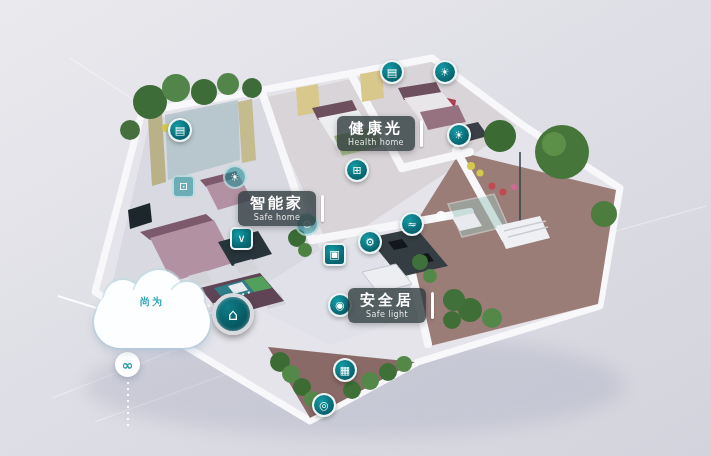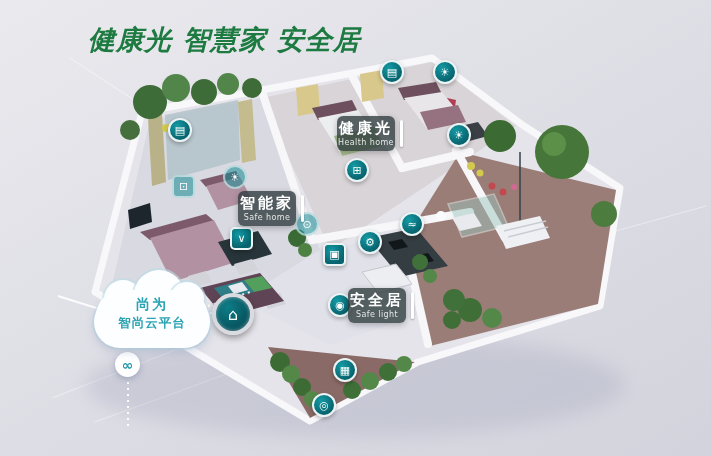--- a/index.html
+++ b/index.html
@@ -34,44 +34,43 @@
   }
   .icon.link{
     width:25px;height:25px;border-radius:50%;
     background:#fff;color:#1d97a6;font-size:14px;font-weight:bold;
     border:none;box-shadow:0 2px 6px rgba(90,110,140,.4);
   }
   
   .tag{
     position:absolute;z-index:25;text-align:center;color:#fff;
     background:rgba(43,56,59,.78);border-radius:6px;
-    padding:3px 0 4px;box-shadow:0 2px 6px rgba(0,0,0,.25);
+    padding:3px 10px 4px;box-shadow:0 2px 6px rgba(0,0,0,.25);
     min-width:58px;
   }
   .tag .zh{display:block;font-size:15px;font-weight:bold;letter-spacing:3px;line-height:1.25;white-space:nowrap;}
   .tag .en{display:block;font-size:8px;opacity:.85;letter-spacing:.4px;white-space:nowrap;}
   .tag .bar{position:absolute;right:-8px;top:4px;width:3px;height:27px;background:#fff;border-radius:1.5px;box-shadow:0 1px 2px rgba(0,0,0,.3);}
   
   .cloud{position:absolute;left:94px;top:290px;width:116px;height:60px;z-index:25;}
   .cloud .puff{position:absolute;background:#fdfeff;border-radius:50%;box-shadow:0 0 0 2px rgba(190,220,230,.6);}
   .cloud .p1{left:10px;top:-10px;width:38px;height:38px;}
   .cloud .p2{left:40px;top:-20px;width:50px;height:50px;}
   .cloud .p3{left:76px;top:-8px;width:34px;height:34px;}
   .cloud .body{position:absolute;left:0;top:6px;width:116px;height:52px;background:#fdfeff;border-radius:26px;box-shadow:0 4px 10px rgba(130,150,180,.35),0 0 0 2px rgba(190,220,230,.6);}
   .cloud .mask{position:absolute;left:2px;top:0px;width:112px;height:56px;background:#fdfeff;border-radius:26px;}
   .cloud .text{position:absolute;left:0;top:4px;width:116px;text-align:center;color:#2aa3b2;font-weight:bold;z-index:2;}
-  .cloud .l1{display:block;font-size:14px;line-height:1.5;letter-spacing:2px;font-family:Liberation Serif, serif;}
+  .cloud .l1{display:block;font-size:10px;line-height:1.5;letter-spacing:2px;font-family:Liberation Serif, serif;}
   .cloud .l2{display:block;font-size:12.5px;line-height:1.3;letter-spacing:1px;}
 </style>
 </head>
 <body>
 
 <div class="stage">
 
-  <h1 class="title">健康光 智慧家 安全居</h1>
 
   <svg class="house" width="711" height="456" viewBox="0 0 711 456">
 
     <g stroke="#ffffff" stroke-width="1.2" opacity="0.4">
       <line x1="70" y1="58" x2="238" y2="168"></line>
       <line x1="540" y1="252" x2="706" y2="206"></line>
       <line x1="95" y1="422" x2="330" y2="336"></line>
       <line x1="52" y1="398" x2="252" y2="320"></line>
     </g>
 
@@ -202,21 +201,20 @@
   </svg>
 
   <div class="cloud">
     <span class="puff p1"></span>
     <span class="puff p2"></span>
     <span class="puff p3"></span>
     <span class="body"></span>
     <span class="mask"></span>
     <span class="text">
       <span class="l1">尚为</span>
-      <span class="l2">智尚云平台</span>
     </span>
   </div>
 
   <div class="tag" style="left:337px;top:116px">
     <span class="zh">健康光</span>
     <span class="en">Health home</span>
     <span class="bar"></span>
   </div>
   <div class="tag" style="left:238px;top:191px">
     <span class="zh">智能家</span>

